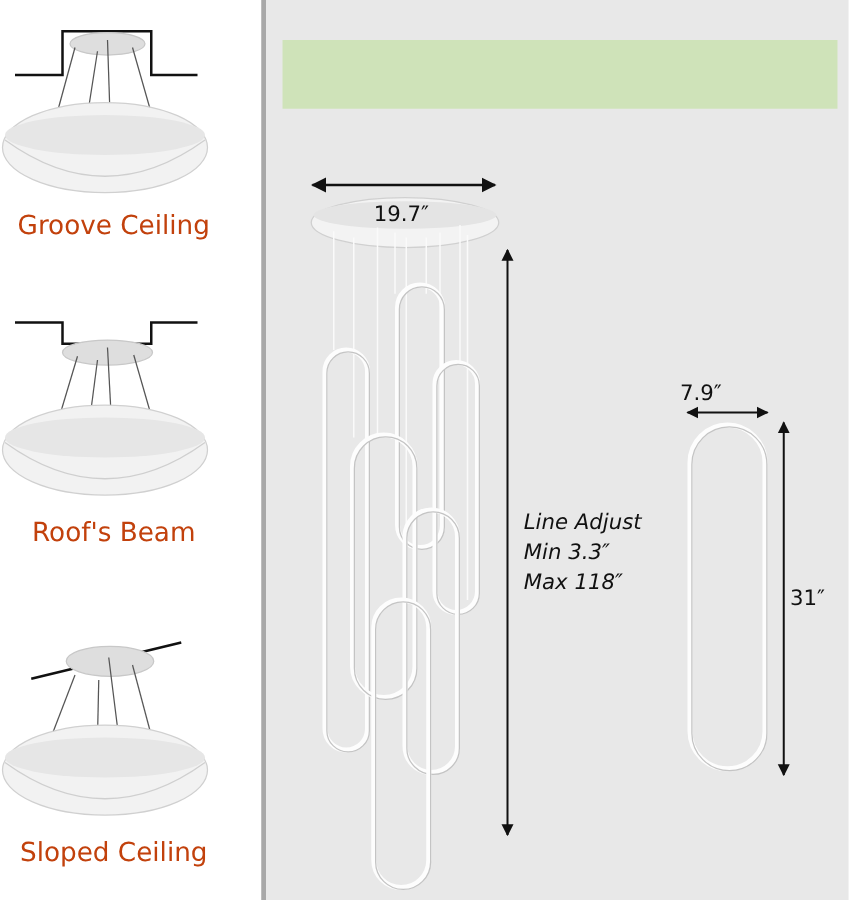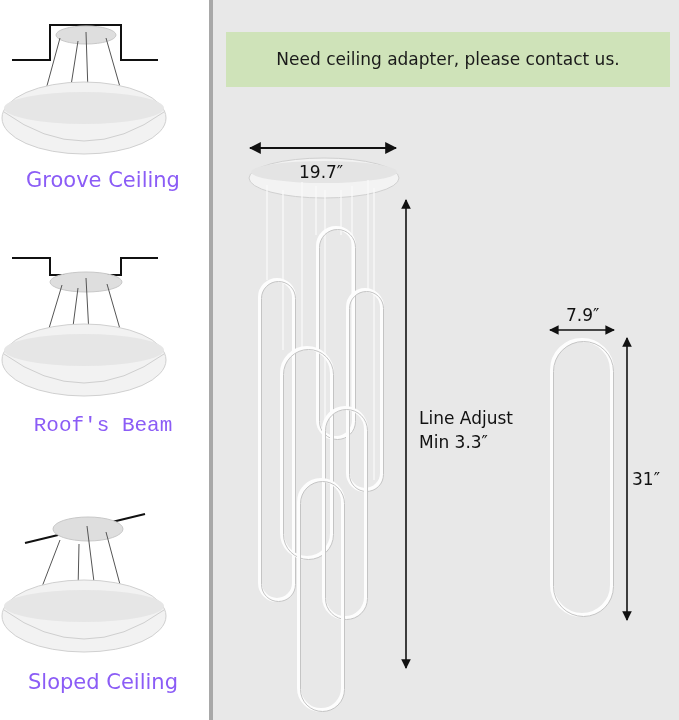--- a/index.html
+++ b/index.html
@@ -5,27 +5,27 @@
     * { box-sizing: border-box; margin: 0; padding: 0; }
     html, body { width: 679px; height: 720px; overflow: hidden; background: #ffffff; }
     body { position: relative; font-family: "DejaVu Sans", sans-serif; color: #111; }
 
     .left-panel { position: absolute; left: 0; top: 0; width: 210px; height: 720px; background: #ffffff; }
     .divider { position: absolute; left: 209px; top: 0; width: 4px; height: 720px; background: #a8a8a8; }
     .right-panel { position: absolute; left: 213px; top: 0; width: 466px; height: 720px; background: #e8e8e8; }
 
     .mount-block { position: absolute; left: 0; width: 210px; }
     .mount-block svg { position: absolute; left: 0; top: 0; }
-    .mount-label { position: absolute; left: 18px; width: 170px; text-align: center; font-size: 21px; color: #8b5cf6; white-space: nowrap; }
+    .mount-label { position: absolute; left: 6px; width: 170px; text-align: center; font-size: 21px; color: #c2410c; white-space: nowrap; }
 
     .notice { position: absolute; left: 226px; top: 32px; width: 444px; height: 55px; background: #cfe3b9; display: flex; flex-direction: column; align-items: center; justify-content: center; }
     .notice span { font-size: 17px; line-height: 23px; color: #1a1a1a; }
 
     .dim-label { position: absolute; font-size: 17px; color: #111; white-space: nowrap; }
-    .line-adjust { position: absolute; left: 419px; top: 406px; font-size: 17px; line-height: 24px; color: #111; }
+    .line-adjust { position: absolute; left: 419px; top: 406px; font-size: 17px; line-height: 24px; color: #111; font-style: italic; }
     .line-adjust div { white-space: nowrap; }
 
     svg.overlay { position: absolute; left: 0; top: 0; }
   </style>
 </head>
 <body>
 
 <div class="left-panel">
 
   <div class="mount-block" style="top:0;height:200px;">
@@ -36,21 +36,21 @@
       <line x1="78" y1="41" x2="70" y2="92" stroke="#555" stroke-width="1"></line>
       <line x1="86" y1="32" x2="88" y2="92" stroke="#555" stroke-width="1"></line>
       <line x1="106" y1="38" x2="122" y2="94" stroke="#555" stroke-width="1"></line>
       <ellipse cx="84" cy="118" rx="82" ry="36" fill="#f2f2f2" stroke="#d0d0d0"></ellipse>
       <ellipse cx="84" cy="108" rx="80" ry="16" fill="#e6e6e6"></ellipse>
       <path d="M4,112 Q84,170 164,112" fill="none" stroke="#cfcfcf"></path>
     </svg>
     <div class="mount-label" style="top:168px;">Groove Ceiling</div>
   </div>
 
-  <div class="mount-block" style="top:240px;height:210px;font-family:Liberation Mono, monospace;">
+  <div class="mount-block" style="top:240px;height:210px;">
     <svg width="210" height="210">
       <polyline points="12,18 50,18 50,35 121,35 121,18 158,18" fill="none" stroke="#111" stroke-width="2"></polyline>
       <ellipse cx="86" cy="42" rx="36" ry="10" fill="#dedede" stroke="#c8c8c8"></ellipse>
       <line x1="62" y1="45" x2="47" y2="95" stroke="#555" stroke-width="1"></line>
       <line x1="78" y1="48" x2="72" y2="94" stroke="#555" stroke-width="1"></line>
       <line x1="86" y1="38" x2="89" y2="94" stroke="#555" stroke-width="1"></line>
       <line x1="107" y1="44" x2="122" y2="96" stroke="#555" stroke-width="1"></line>
       <ellipse cx="84" cy="120" rx="82" ry="36" fill="#f2f2f2" stroke="#d0d0d0"></ellipse>
       <ellipse cx="84" cy="110" rx="80" ry="16" fill="#e6e6e6"></ellipse>
       <path d="M4,114 Q84,172 164,114" fill="none" stroke="#cfcfcf"></path>
@@ -72,21 +72,20 @@
     </svg>
     <div class="mount-label" style="top:170px;">Sloped Ceiling</div>
   </div>
 </div>
 
 <div class="divider"></div>
 
 <div class="right-panel"></div>
 
 <div class="notice">
-  <span>Need ceiling adapter, please contact us.</span>
 </div>
 
 <svg class="overlay" width="679" height="720">
   <defs>
     <marker id="ah" viewBox="0 0 10 10" refX="9" refY="5" markerWidth="6" markerHeight="8" orient="auto-start-reverse">
       <path d="M0,0 L10,5 L0,10 z" fill="#111"></path>
     </marker>
   </defs>
 
   <line x1="250" y1="148" x2="396" y2="148" stroke="#111" stroke-width="2" marker-start="url(#ah)" marker-end="url(#ah)"></line>
@@ -134,19 +133,20 @@
     <rect x="552" y="340" width="60" height="275" rx="30" stroke="#fdfdfd" stroke-width="4"></rect>
     <rect x="552" y="340" width="60" height="275" rx="30" stroke="#c4c4c4" stroke-width="1" transform="translate(1.5,1.5)"></rect>
   </g>
 
   <line x1="550" y1="330" x2="614" y2="330" stroke="#111" stroke-width="1.6" marker-start="url(#ah)" marker-end="url(#ah)"></line>
 
   <line x1="627" y1="338" x2="627" y2="620" stroke="#111" stroke-width="1.6" marker-start="url(#ah)" marker-end="url(#ah)"></line>
 </svg>
 
 <div class="dim-label" style="left:299px;top:122px;margin-top:40px;">19.7″</div>
-<div class="dim-label" style="left:566px;top:305px;">7.9″</div>
+<div class="dim-label" style="left:544px;top:305px;">7.9″</div>
 <div class="dim-label" style="left:632px;top:469px;">31″</div>
 
 <div class="line-adjust">
   <div>Line Adjust</div>
   <div>Min 3.3″</div>
+  <div>Max 118″</div>
 </div>
 
 </body></html>

